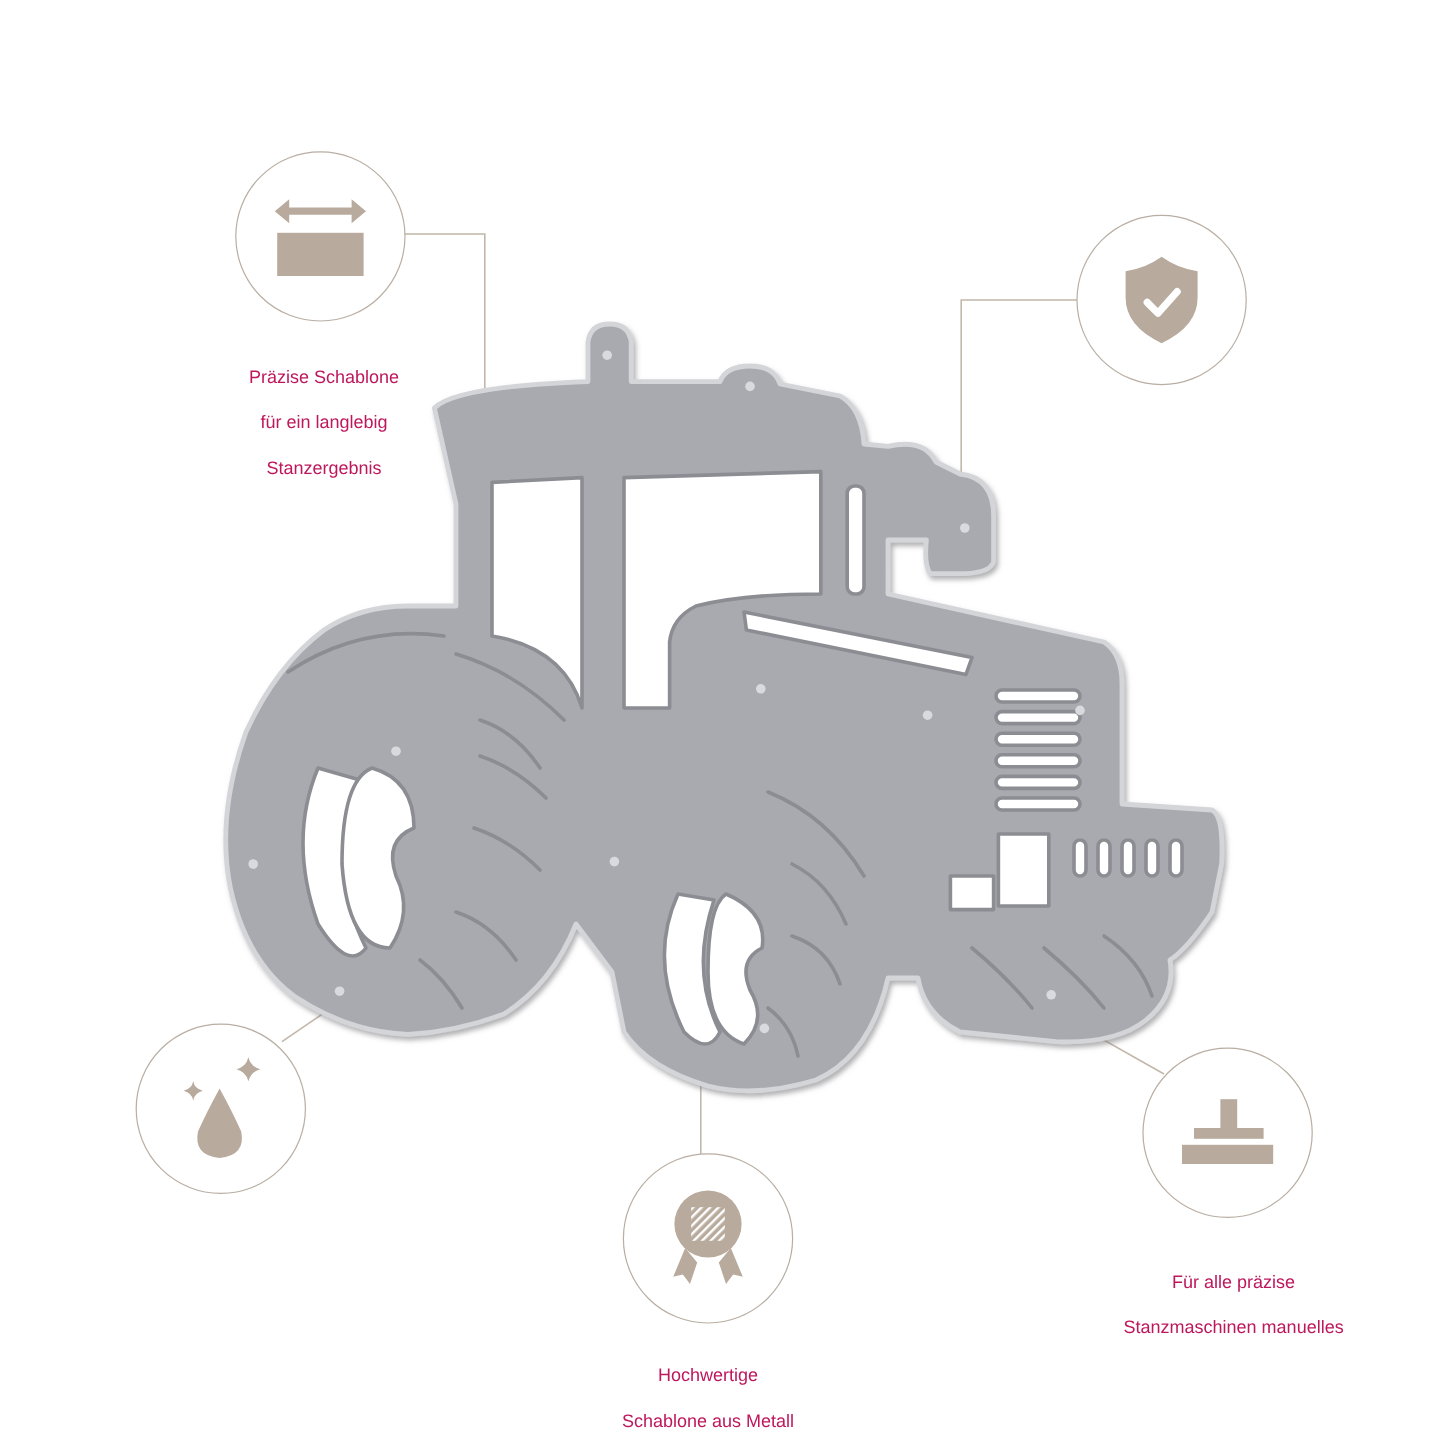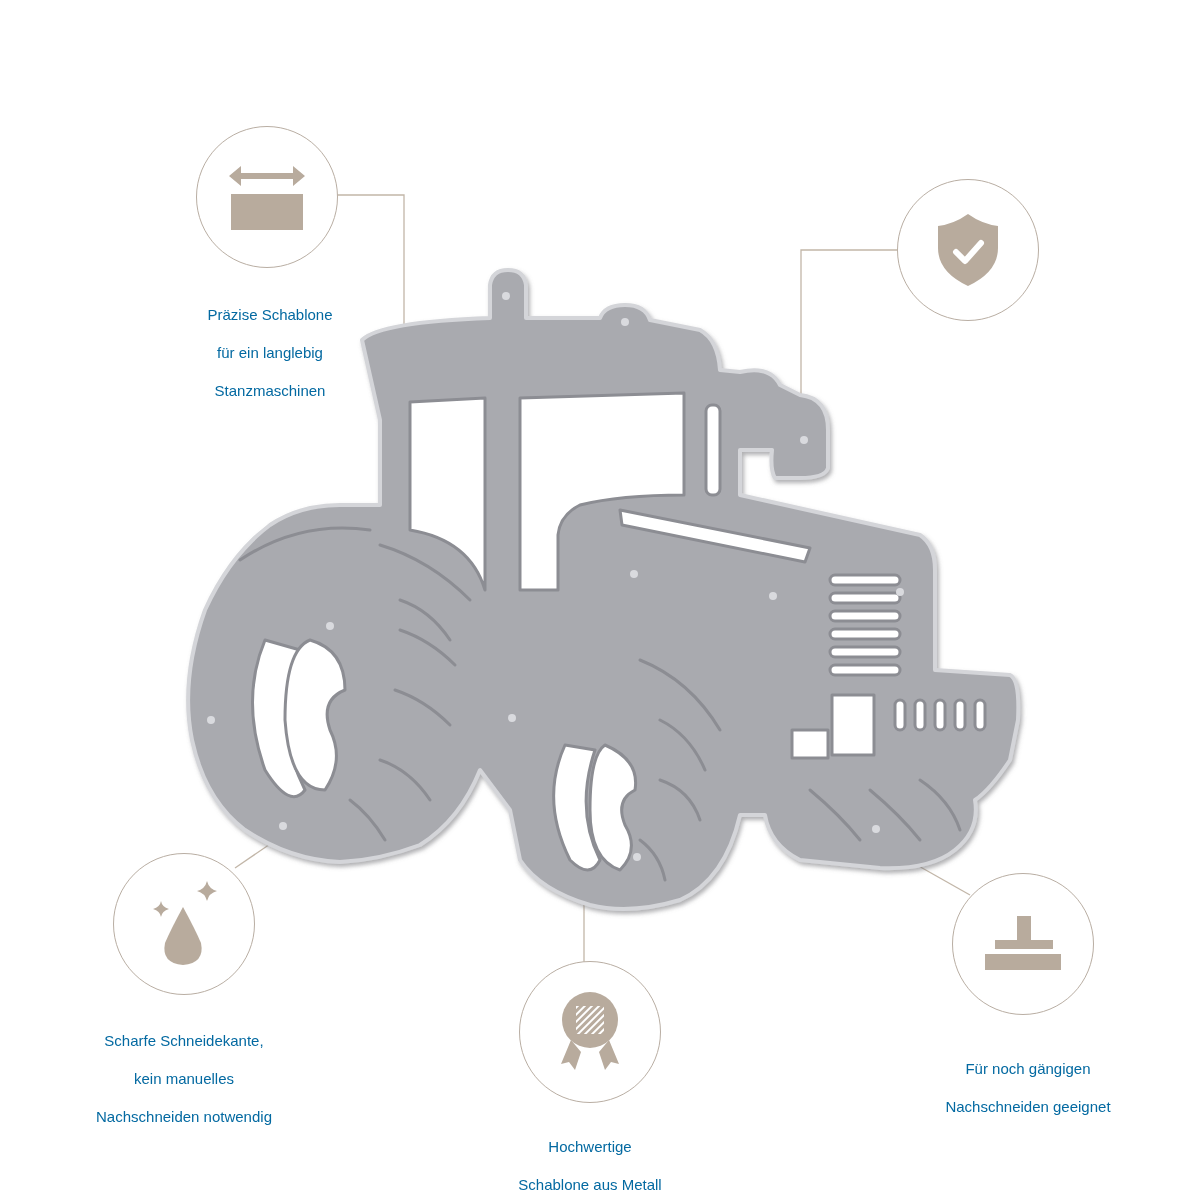--- a/index.html
+++ b/index.html
@@ -3,21 +3,21 @@
 <meta charset="utf-8">
 <style>
   html, body { margin: 0; padding: 0; background: #ffffff; }
   body { width: 1200px; height: 1200px; position: relative; overflow: hidden;
          font-family: "Liberation Sans", "DejaVu Sans", sans-serif; color: #1f1f1f; }
   .stage { position: absolute; left: 0; top: 0; width: 1200px; height: 1200px; }
   .feature-circle { position: absolute; border: 1.5px solid #b9aea3; border-radius: 50%;
                     background: #ffffff; box-sizing: border-box; display: flex;
                     align-items: center; justify-content: center; }
   .feature-label { position: absolute; text-align: center; font-size: 15px; line-height: 19px;
-                   color: #0369a1; white-space: pre-line; }
+                   color: #be185d; white-space: pre-line; }
   .icon { display: block; }
   svg.overlay { position: absolute; left: 0; top: 0; }
 </style>
 </head>
 <body>
 
 <div class="stage">
 
   <svg class="overlay" width="1200" height="1200">
     <g stroke="#c2b6a8" stroke-width="1.3" fill="none">
@@ -106,43 +106,38 @@
     <svg class="icon" width="80" height="70" viewBox="0 0 80 70">
       <g fill="#b8ab9d">
         <polygon points="2,14 14,4 14,11 66,11 66,4 78,14 66,24 66,17 14,17 14,24"></polygon>
         <rect x="4" y="32" width="72" height="36"></rect>
       </g>
     </svg>
   </div>
   <div class="feature-label" style="left:170px; top:286px; width:200px;">
     <div>Präzise Schablone</div>
     <div>für ein langlebig</div>
-    <div>Stanzmaschinen</div>
+    <div>Stanzergebnis</div>
   </div>
 
   <div class="feature-circle" style="left:897px; top:179px; width:142px; height:142px;">
     <svg class="icon" width="64" height="76" viewBox="0 0 64 76">
       <path d="M32,2 Q46,12 62,14 L62,36 Q62,60 32,74 Q2,60 2,36 L2,14 Q18,12 32,2 Z" fill="#b8ab9d"></path>
       <polyline points="20,40 29,49 45,31" fill="none" stroke="#ffffff" stroke-width="6" stroke-linecap="round" stroke-linejoin="round"></polyline>
     </svg>
   </div>
 
   <div class="feature-circle" style="left:113px; top:853px; width:142px; height:142px;">
     <svg class="icon" width="70" height="90" viewBox="0 0 70 90">
       <g fill="#b8ab9d">
         <path d="M58,2 Q60,10 68,12 Q60,14 58,22 Q56,14 48,12 Q56,10 58,2 Z"></path>
         <path d="M12,22 Q13,28 20,30 Q13,32 12,38 Q11,32 4,30 Q11,28 12,22 Z"></path>
         <path d="M34,28 Q22,50 16,64 Q12,84 34,86 Q56,84 52,64 Q46,50 34,28 Z"></path>
       </g>
     </svg>
-  </div>
-  <div class="feature-label" style="left:74px; top:1012px; width:220px;">
-    <div>Scharfe Schneidekante,</div>
-    <div>kein manuelles</div>
-    <div>Nachschneiden notwendig</div>
   </div>
 
   <div class="feature-circle" style="left:519px; top:961px; width:142px; height:142px;">
     <svg class="icon" width="66" height="84" viewBox="0 0 66 84">
       <defs>
         <pattern id="hatch" patternUnits="userSpaceOnUse" width="5" height="5" patternTransform="rotate(45)">
           <rect width="5" height="5" fill="#b8ab9d"></rect>
           <rect width="2" height="5" fill="#ffffff"></rect>
         </pattern>
       </defs>
@@ -162,17 +157,17 @@
   <div class="feature-circle" style="left:952px; top:873px; width:142px; height:142px;">
     <svg class="icon" width="80" height="60" viewBox="0 0 80 60">
       <g fill="#b8ab9d">
         <rect x="34" y="2" width="14" height="26"></rect>
         <rect x="12" y="26" width="58" height="9"></rect>
         <rect x="2" y="40" width="76" height="16"></rect>
       </g>
     </svg>
   </div>
   <div class="feature-label" style="left:918px; top:1040px; width:220px;">
-    <div>Für noch gängigen</div>
-    <div>Nachschneiden geeignet</div>
+    <div>Für alle präzise</div>
+    <div>Stanzmaschinen manuelles</div>
   </div>
 
 </div>
 
 </body></html>

